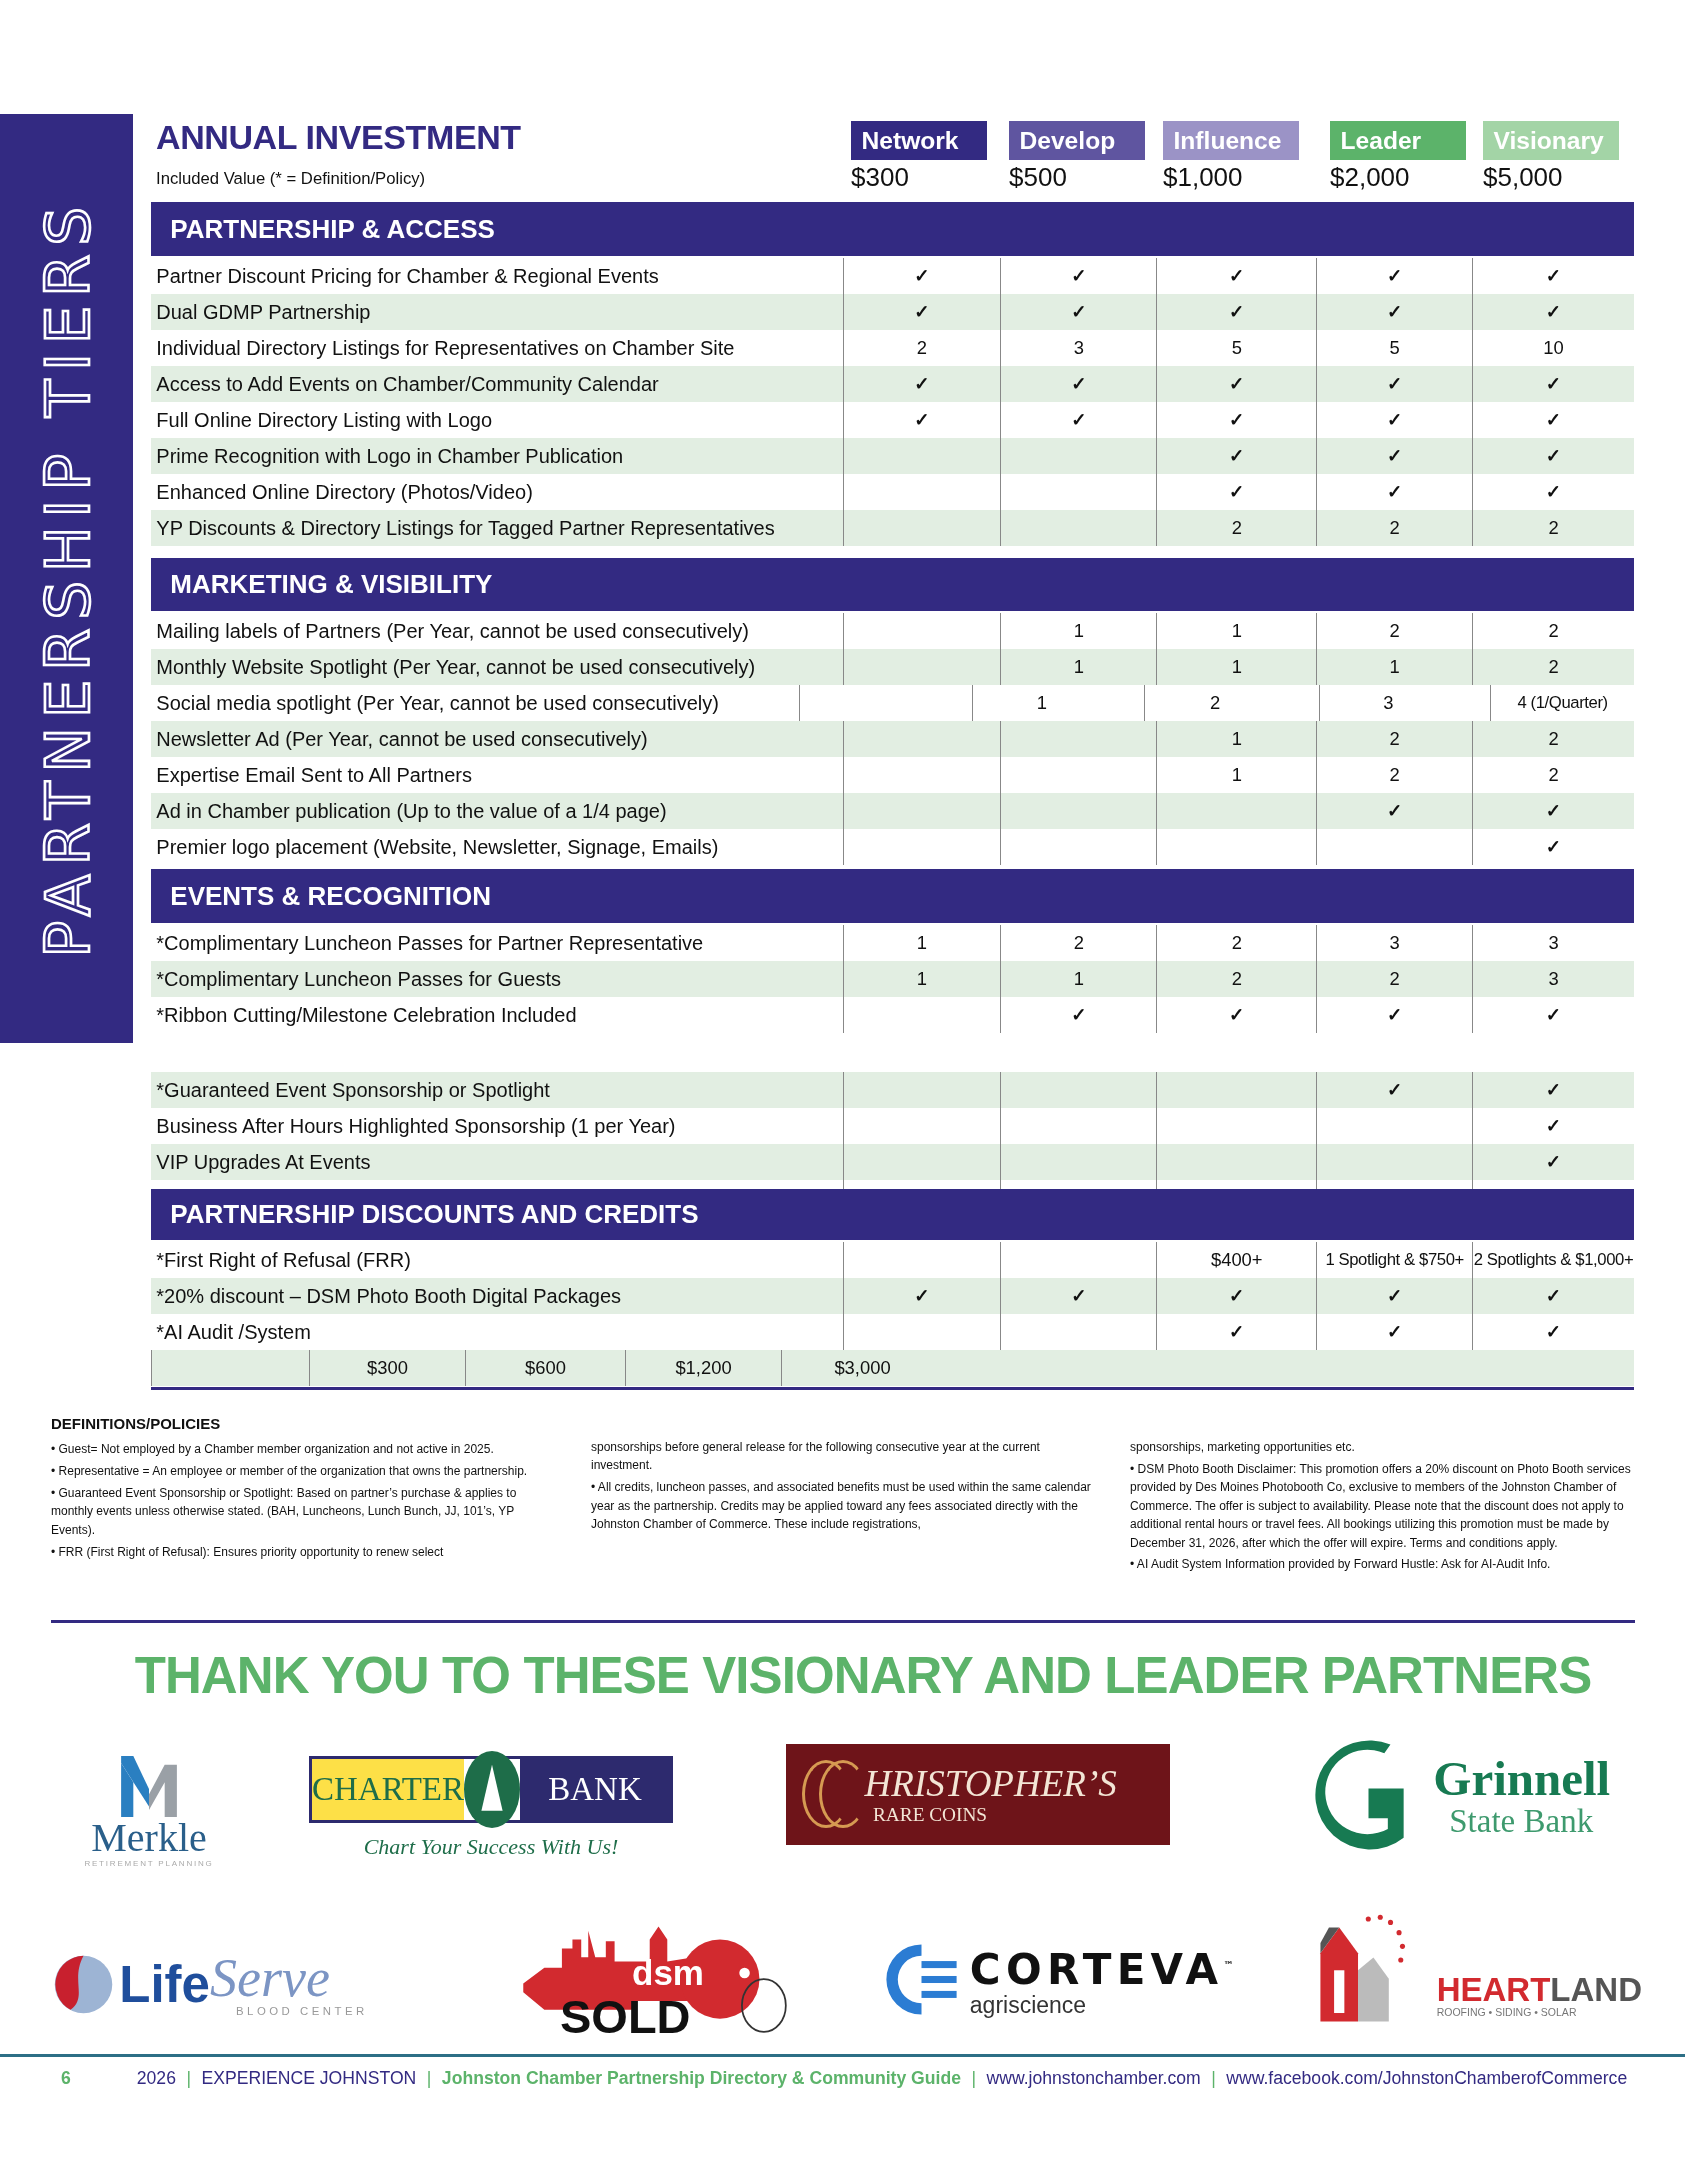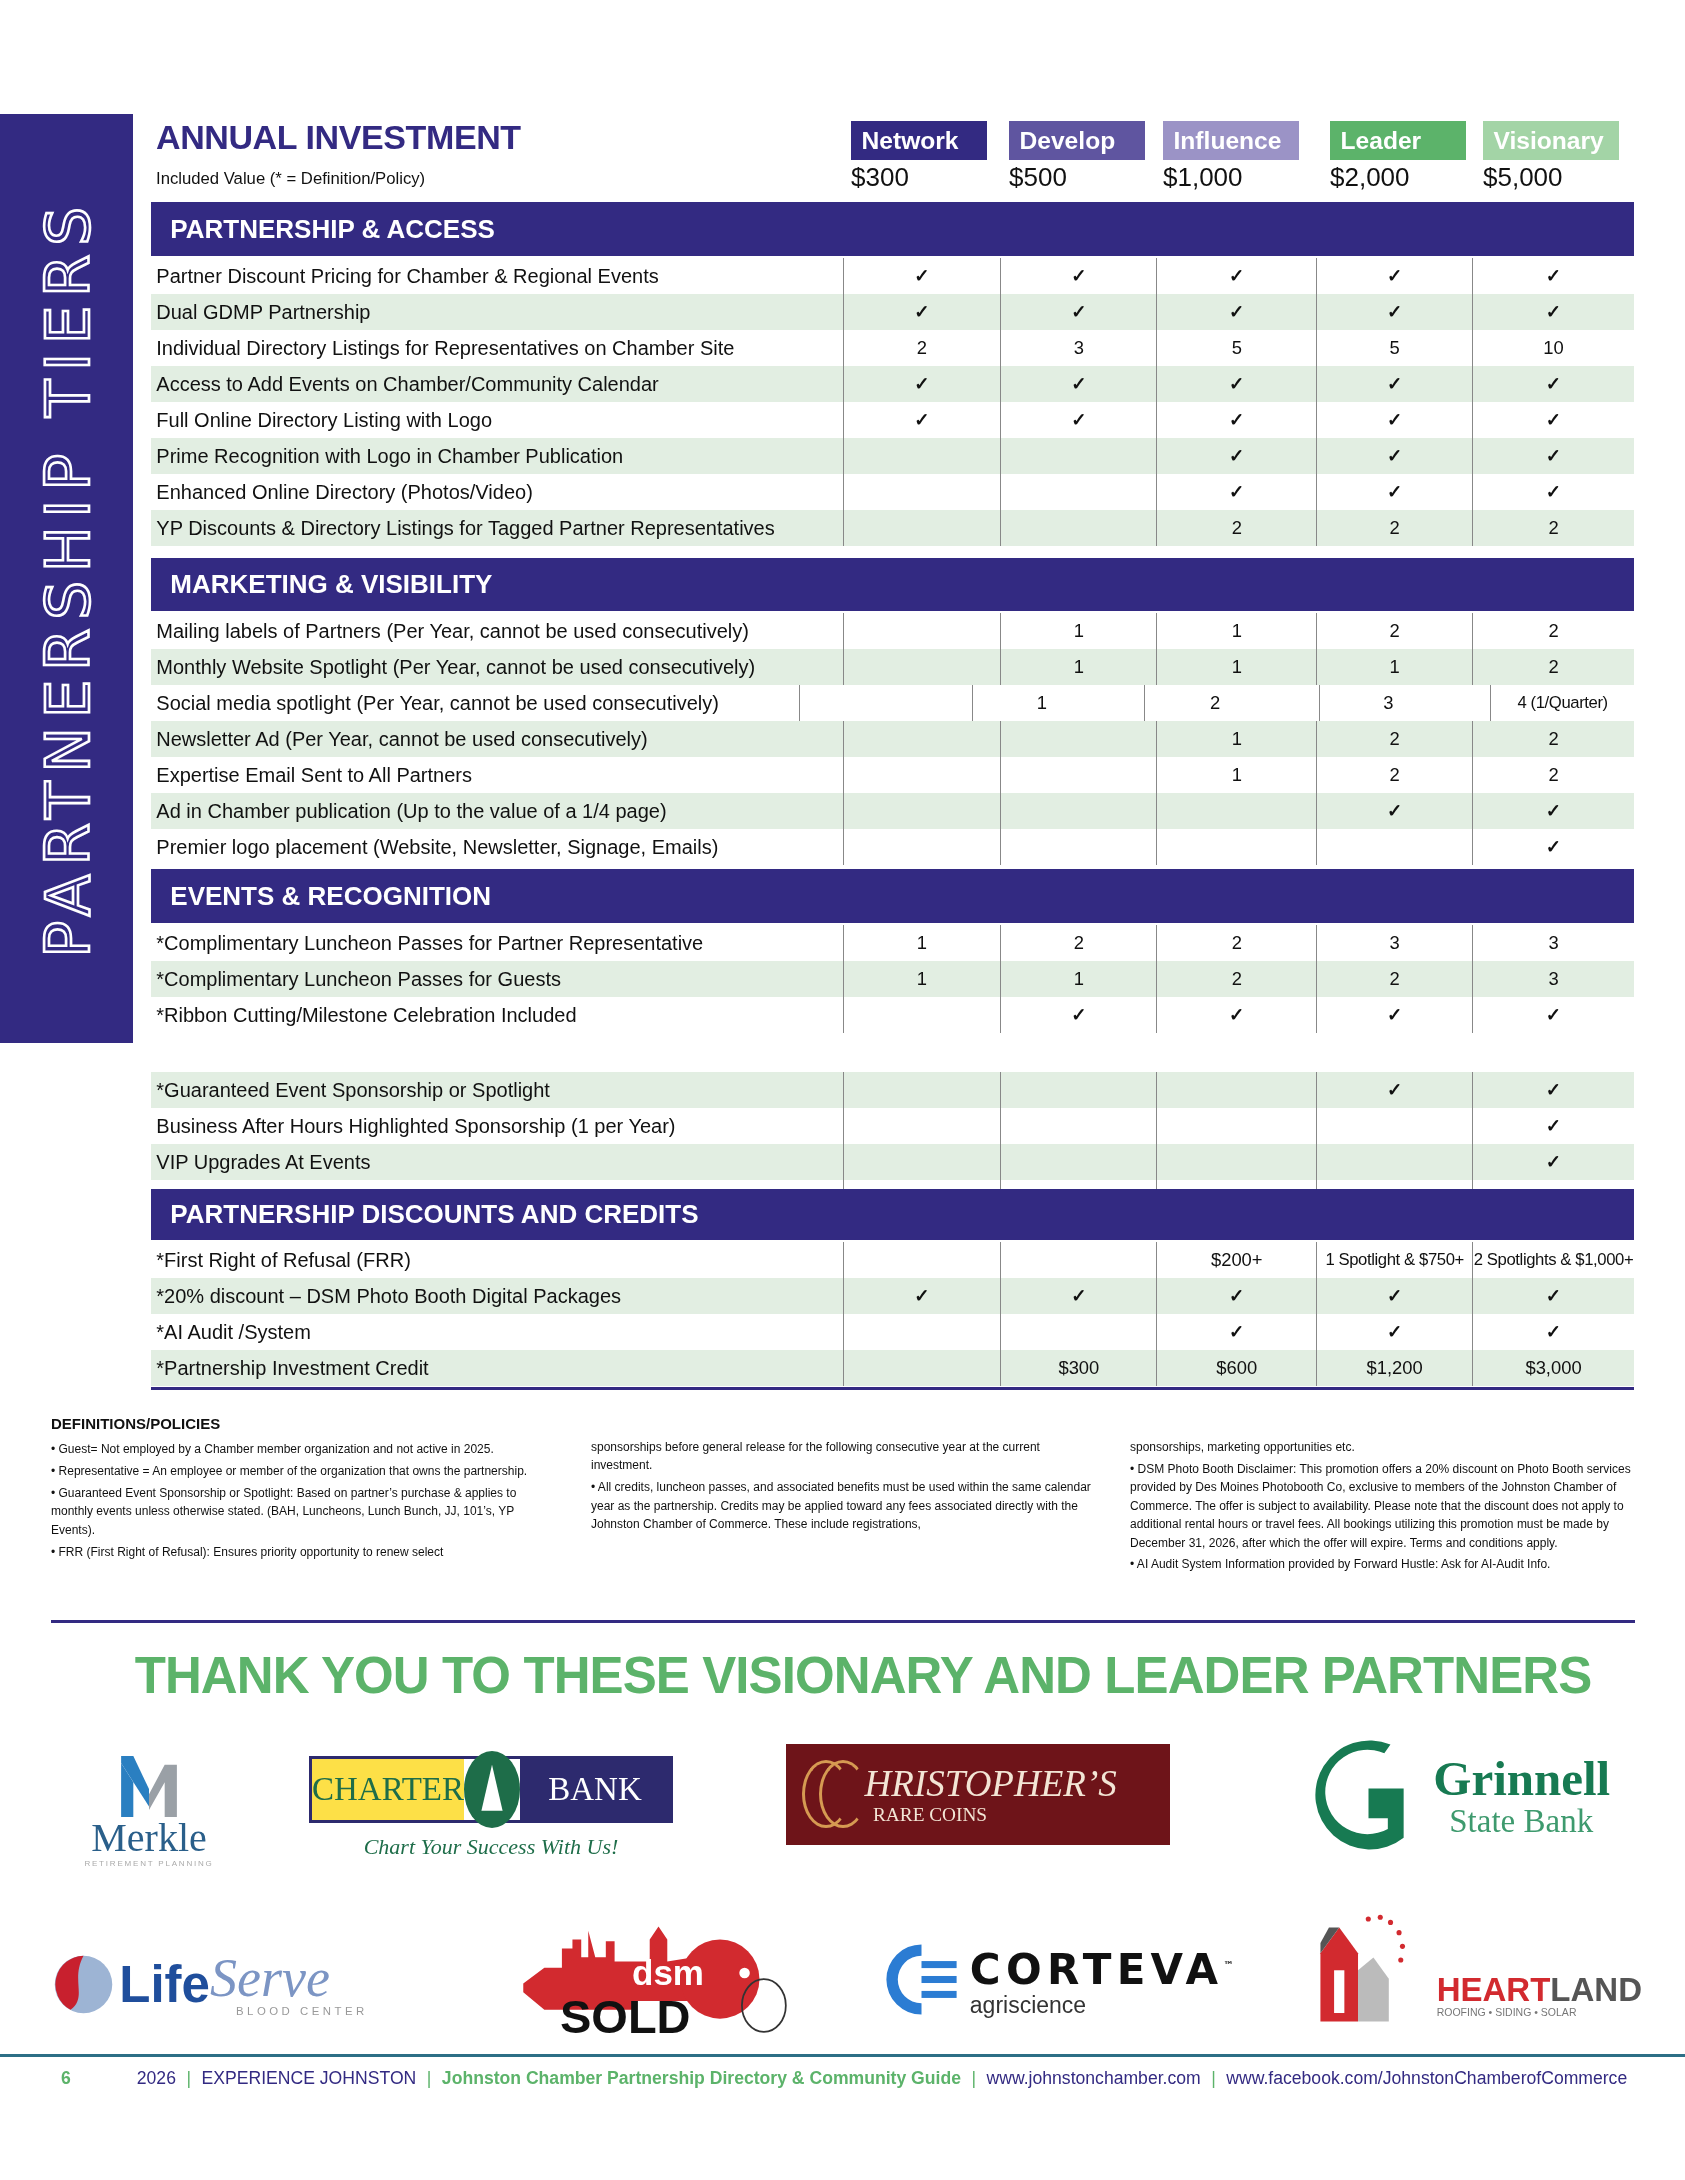--- a/index.html
+++ b/index.html
@@ -257,42 +257,41 @@
         <div class="cell c3"></div>
         <div class="cell c4 check">✓</div>
       </div>
     </div>
     <div class="section-head" style="top: 1189px; height: 51px;">PARTNERSHIP DISCOUNTS AND CREDITS</div>
     <div class="rows" style="top: 1242px;">
       <div class="row" style="height: 36px;">
         <div class="label">*First Right of Refusal (FRR)</div>
         <div class="cell c0"></div>
         <div class="cell c1"></div>
-        <div class="cell c2">$200+</div>
+        <div class="cell c2">$400+</div>
         <div class="cell c3 small">1 Spotlight &amp; $750+</div>
         <div class="cell c4 small">2 Spotlights &amp; $1,000+</div>
       </div>
       <div class="row alt" style="height: 36px;">
         <div class="label">*20% discount – DSM Photo Booth Digital Packages</div>
         <div class="cell c0 check">✓</div>
         <div class="cell c1 check">✓</div>
         <div class="cell c2 check">✓</div>
         <div class="cell c3 check">✓</div>
         <div class="cell c4 check">✓</div>
       </div>
       <div class="row" style="height: 36px;">
         <div class="label">*AI Audit /System</div>
         <div class="cell c0"></div>
         <div class="cell c1"></div>
         <div class="cell c2 check">✓</div>
         <div class="cell c3 check">✓</div>
         <div class="cell c4 check">✓</div>
       </div>
       <div class="row alt" style="height: 36px;">
-        <div class="label">*Partnership Investment Credit</div>
         <div class="cell c0"></div>
         <div class="cell c1">$300</div>
         <div class="cell c2">$600</div>
         <div class="cell c3">$1,200</div>
         <div class="cell c4">$3,000</div>
       </div>
     </div>
     <div class="rule-bottom" style="top: 1387px;"></div>
   </div>
 

